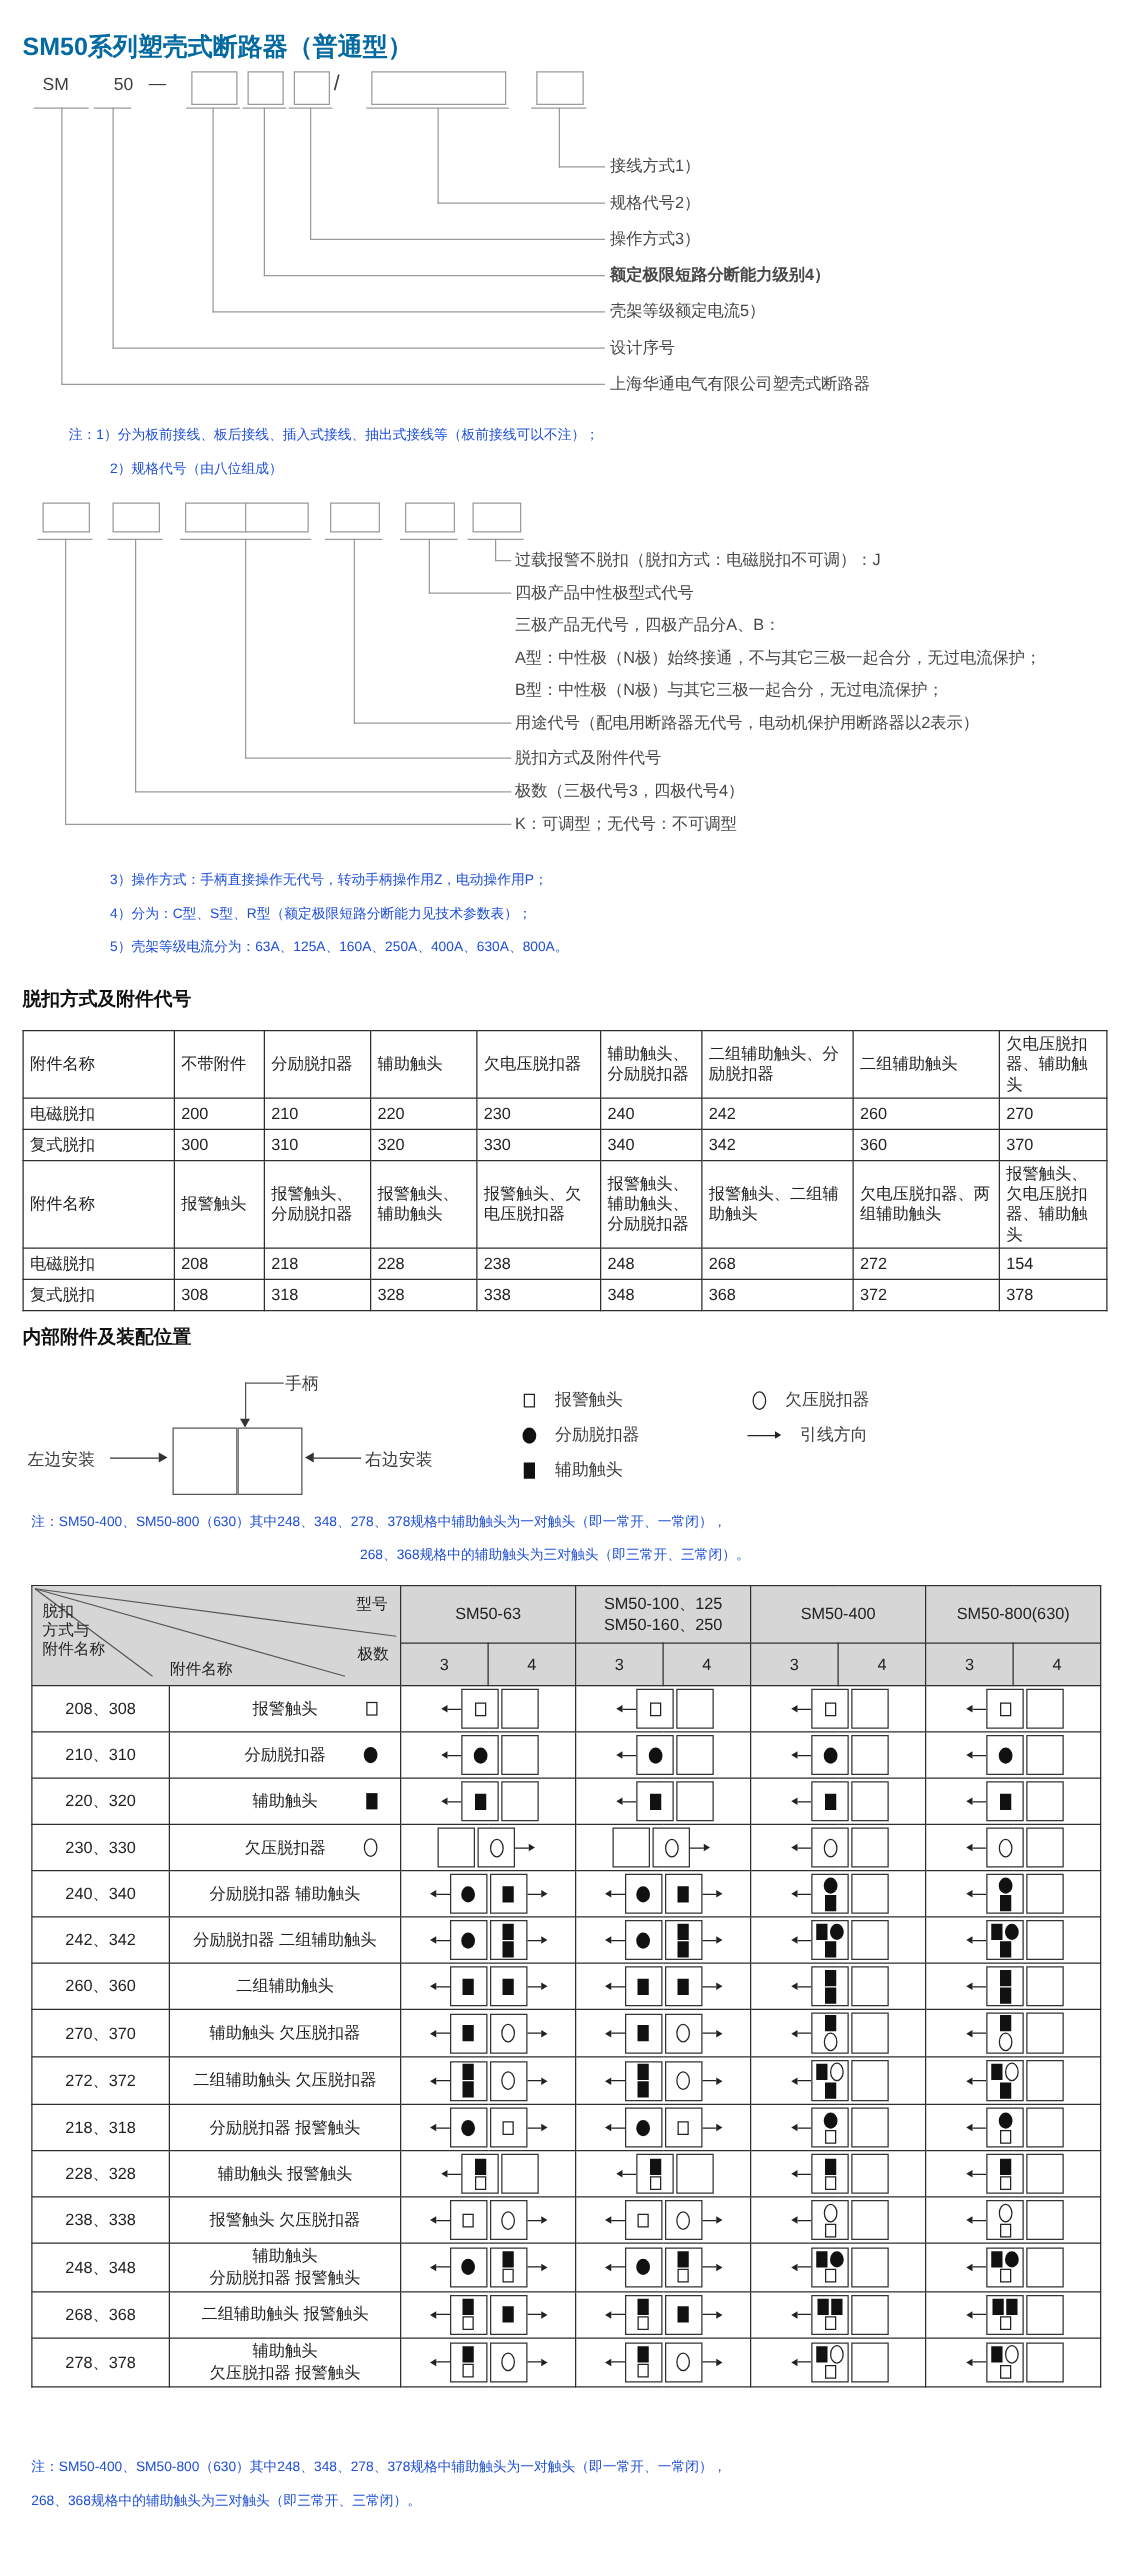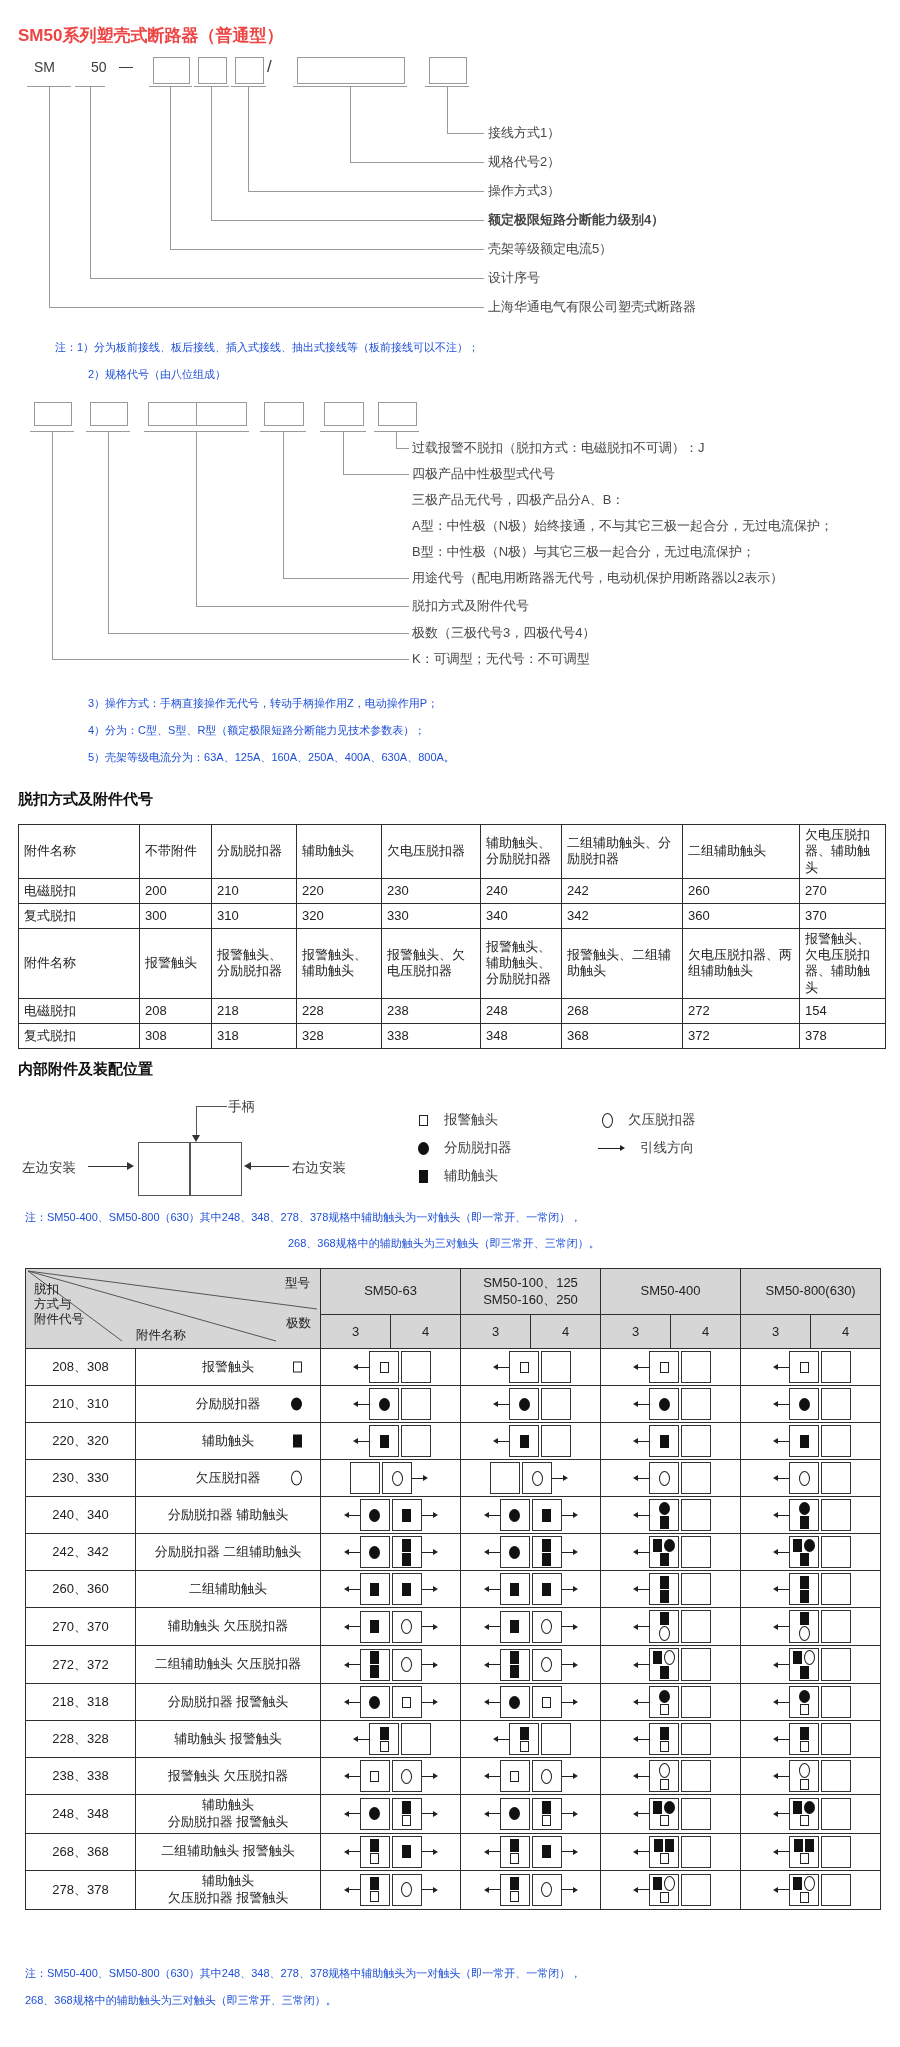--- a/index.html
+++ b/index.html
@@ -1,18 +1,18 @@
 <!DOCTYPE html>
 <html><head>
 <meta charset="utf-8">
 <style>
   html,body{margin:0;padding:0;background:#fff;}
   .page{position:relative;width:900px;height:2047px;background:#fff;overflow:hidden;
         font-family:"Liberation Sans","DejaVu Sans",sans-serif;color:#2e2e2e;}
-  .title{position:absolute;left:18px;top:24px;font-size:17px;font-weight:bold;color:#ef4444;}
+  .title{position:absolute;left:18px;top:24px;font-size:20px;font-weight:bold;color:#0369a1;}
   .sec{position:absolute;font-size:15px;font-weight:bold;color:#101010;}
   .note{position:absolute;font-size:11px;color:#1d4ed8;white-space:nowrap;}
   
   .dgm{position:absolute;left:0;top:0;width:820px;}
   .dtxt{position:absolute;font-size:14px;color:#3c3c3c;}
   .dbx{position:absolute;height:25px;border:1px solid #9a9a9a;background:#fff;}
   .ul{position:absolute;border-top:1px solid #9a9a9a;}
   .lsh{position:absolute;border-left:1px solid #9a9a9a;border-bottom:1px solid #9a9a9a;}
   .clabel{position:absolute;font-size:13px;color:#474747;white-space:nowrap;}
   
@@ -304,21 +304,21 @@
     <thead>
       <tr>
         <th class="corner" rowspan="2" colspan="2">
           <svg width="293" height="74" viewBox="0 0 293 74">
             <line x1="2" y1="2" x2="291" y2="40" stroke="#555" stroke-width="1"></line>
             <line x1="2" y1="2" x2="250" y2="72" stroke="#555" stroke-width="1"></line>
             <line x1="2" y1="2" x2="96" y2="72" stroke="#555" stroke-width="1"></line>
           </svg>
           <span class="c-tl">脱扣
 方式与
-附件代号</span>
+附件名称</span>
           <span class="c-name">附件名称</span>
           <span class="c-model">型号</span>
           <span class="c-poles">极数</span>
         </th>
         <th class="mh" colspan="2">SM50-63</th>
         <th class="mh" colspan="2">SM50-100、125
 SM50-160、250</th>
         <th class="mh" colspan="2">SM50-400</th>
         <th class="mh" colspan="2">SM50-800(630)</th>
       </tr>

